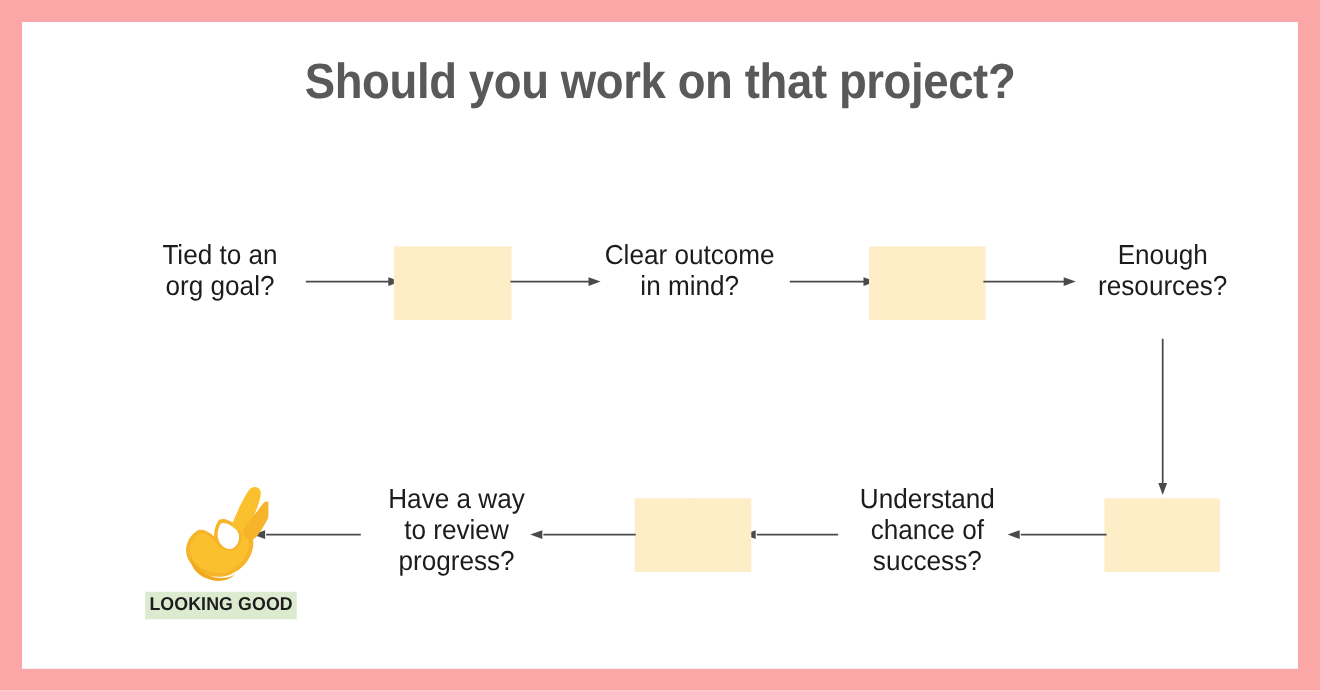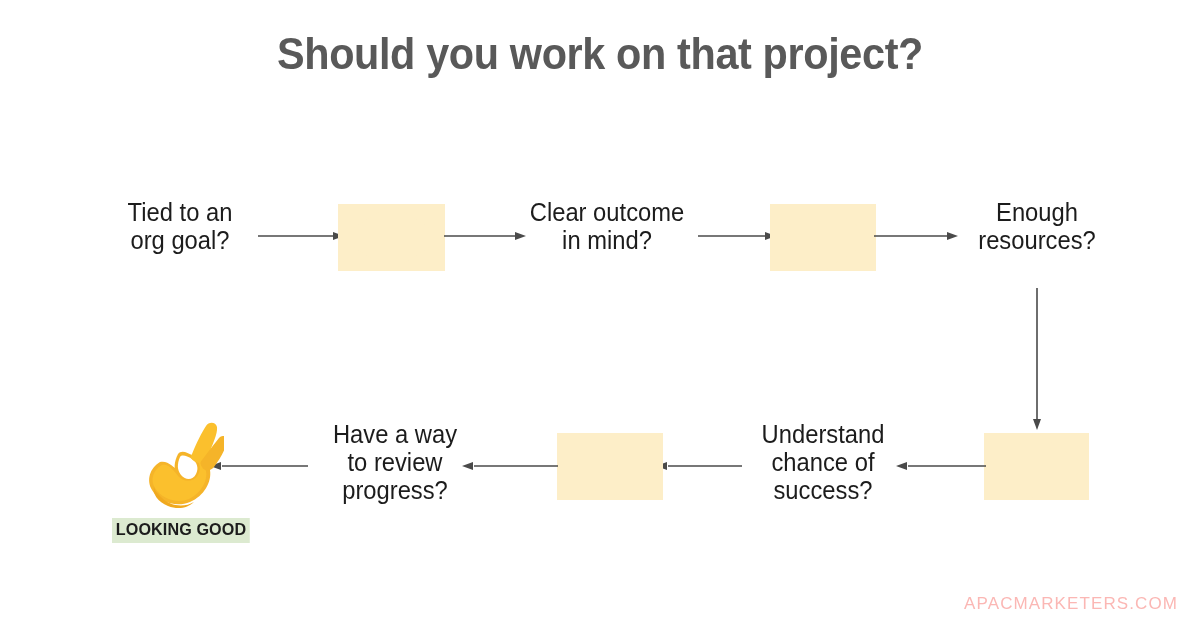--- a/index.html
+++ b/index.html
@@ -13,20 +13,21 @@
     overflow: hidden;
     font-family: "Liberation Sans", sans-serif;
   }
 
   #canvas {
     position: relative;
     width: 1200px;
     height: 628px;
     background: #fca7a7;
     box-sizing: border-box;
+    padding: 20px;
   }
 
   #inner {
     position: relative;
     width: 100%;
     height: 100%;
     background: #ffffff;
     overflow: hidden;
   }
 
@@ -236,16 +237,15 @@
         <path d="M62 42 C68 34 76 24 79 20 C82 16 88 18 87 24 C86 30 80 41 74 49
                  C70 54 64 53 62 49 C60 46 60 44 62 42 Z" fill="#f5b429"></path>
 
         <path d="M14 68 C12 76 18 84 28 88 C38 92 48 90 54 84
                  C44 90 30 88 22 80 C17 75 14 72 14 68 Z" fill="#f0a91f"></path>
       </svg>
     </div>
 
     <div id="looking-good">LOOKING GOOD</div>
 
-    <div id="watermark">APACMARKETERS.COM</div>
 
   </div>
 </div>
 
 </body></html>

